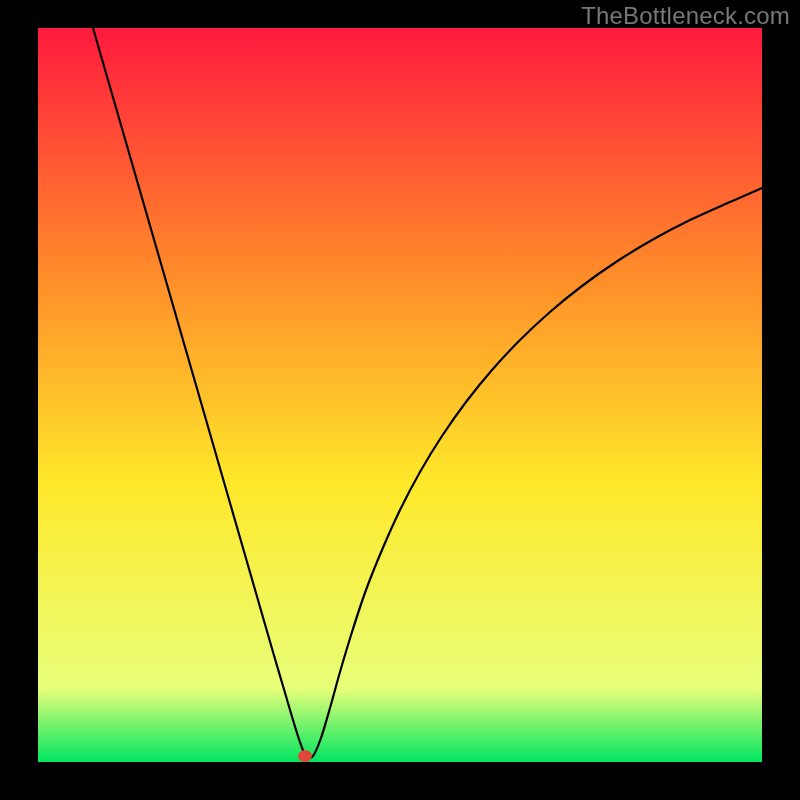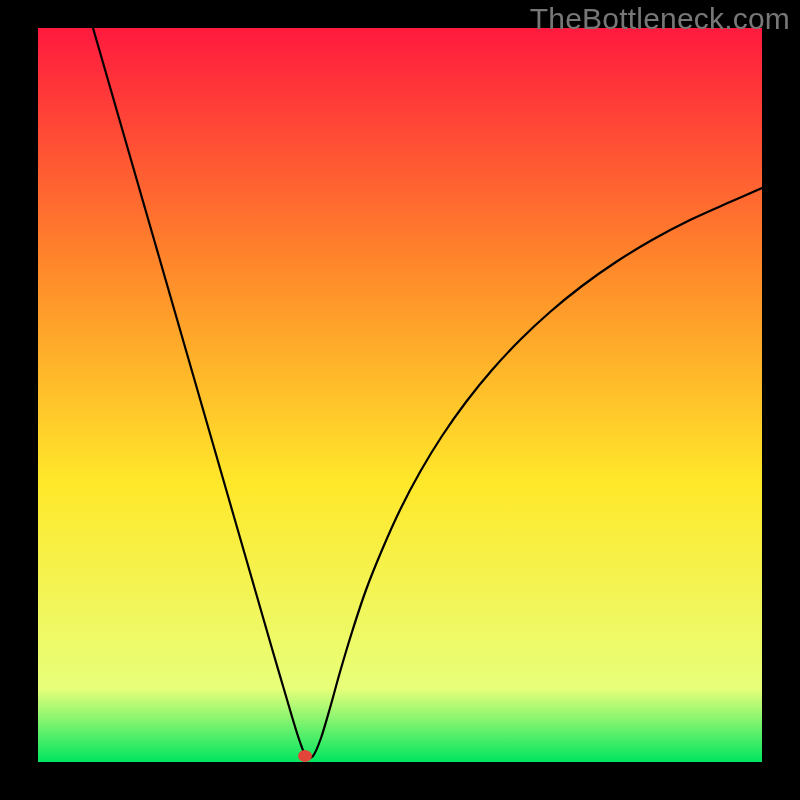--- a/index.html
+++ b/index.html
@@ -15,21 +15,21 @@
     position: relative;
     width: 800px;
     height: 800px;
     background: #000;
   }
   .watermark {
     position: absolute;
     top: 2px;
     right: 10px;
     color: #777;
-    font-size: 30px;
+    font-size: 24px;
     font-weight: 500;
     letter-spacing: 0.2px;
     z-index: 10;
   }
   .plot-wrap {
     position: absolute;
     left: 38px;
     top: 28px;
     width: 724px;
     height: 734px;

